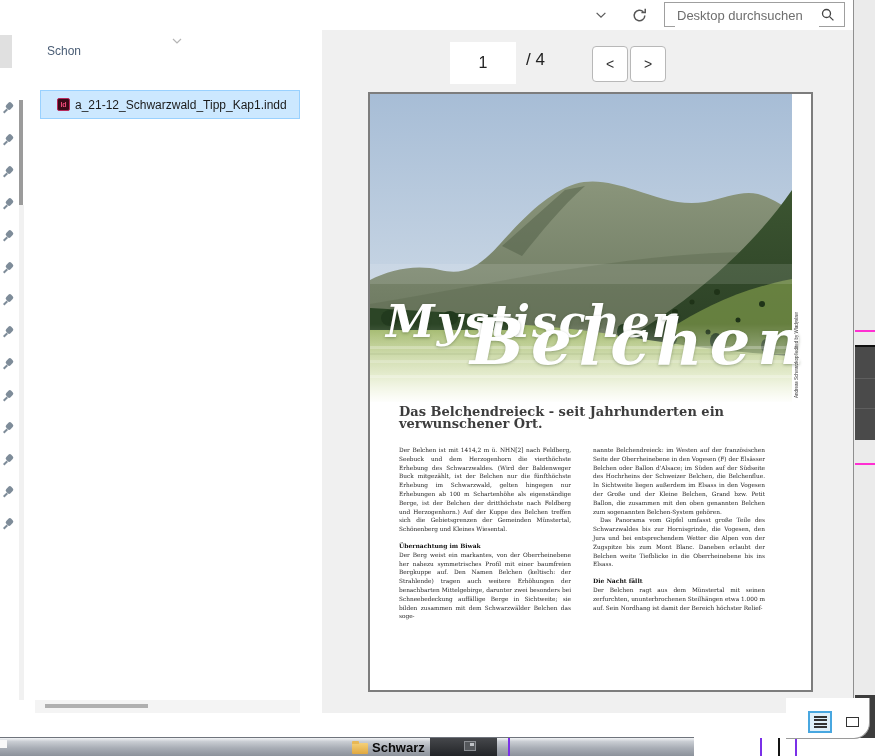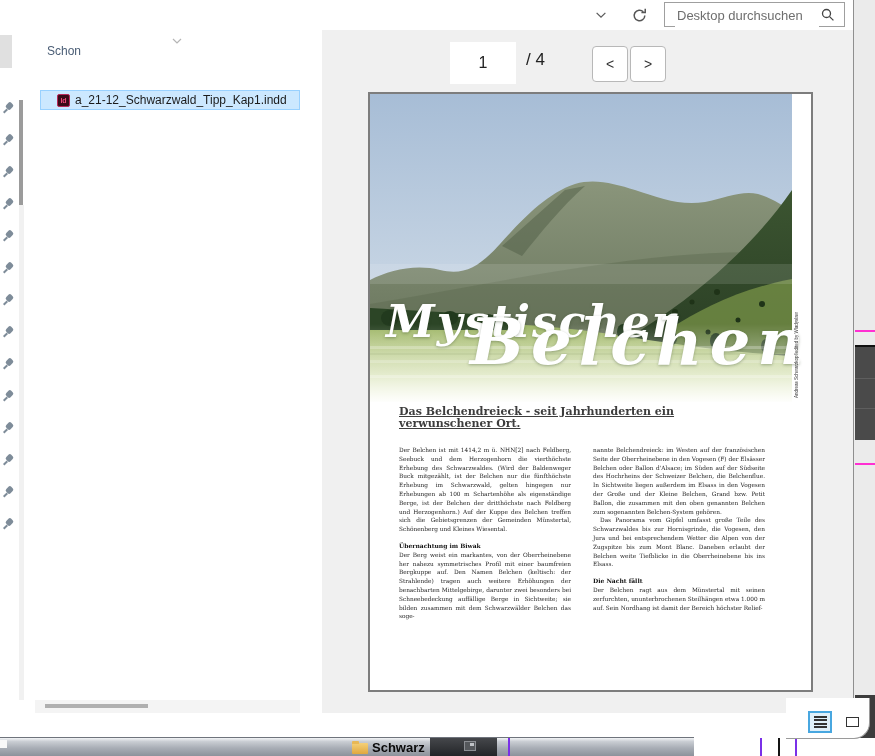--- a/index.html
+++ b/index.html
@@ -26,21 +26,21 @@
   .nav-scroll-top{left:0;top:35px;width:12px;height:33px;background:#e0e0e0;}
   .pin{position:absolute;left:3px;width:12px;height:12px;}
   .pin::before{content:"";position:absolute;left:3px;top:1px;width:7px;height:6px;background:#7e8c99;border-radius:2px;transform:rotate(-45deg);}
   .pin::after{content:"";position:absolute;left:0px;top:8px;width:5px;height:2px;background:#7e8c99;transform:rotate(-45deg);}
   .vscroll-thumb{left:19px;top:100px;width:4px;height:105px;background:#9b9b9b;}
   .vscroll-track{left:19px;top:205px;width:5px;height:495px;background:#f1f1f1;}
 
   
   .col-header{left:47px;top:44px;font-size:12px;color:#4a5d75;}
   .sort-chevron{left:172px;top:38px;}
-  .file-row{left:40px;top:90px;width:260px;height:20px;background:#cce8ff;border:1px solid #99d1ff;box-sizing:border-box;display:flex;align-items:center;}
+  .file-row{left:40px;top:90px;width:260px;height:29px;background:#cce8ff;border:1px solid #99d1ff;box-sizing:border-box;display:flex;align-items:center;}
   .id-icon{width:13px;height:13px;margin-left:16px;background:#3b0a18;border:1px solid #b9295a;box-sizing:border-box;border-radius:2px;
            color:#ef4b7a;font-size:7px;font-weight:bold;display:flex;align-items:center;justify-content:center;}
   .file-name{margin-left:5px;font-size:12px;color:#1b1b1b;white-space:nowrap;}
   .hscroll{left:35px;top:700px;width:265px;height:13px;background:#f4f4f4;}
   .hscroll-thumb{position:absolute;left:10px;top:4px;width:103px;height:4px;background:#b0b0b0;}
 
   
   .preview{left:322px;top:30px;width:531px;height:683px;background:#f0f0f0;}
   .page-input{position:absolute;left:128px;top:12px;width:62px;height:40px;border:none;background:#fff;text-align:center;font-size:16px;color:#222;font-family:"Liberation Sans",sans-serif;outline:none;}
   .page-total{position:absolute;left:204px;top:20px;font-size:17px;color:#222;}
@@ -48,21 +48,21 @@
   .btn-prev{left:270px;} .btn-next{left:308px;}
 
   
   .page{position:absolute;left:46px;top:62px;width:441px;height:596px;background:#fff;border:2px solid #7d7d7d;}
   .photo{position:absolute;left:0;top:0;width:422px;height:308px;}
   .title1,.title2{position:absolute;color:#fff;font-family:"DejaVu Serif",serif;font-style:italic;font-weight:bold;
                   text-shadow:0 1px 3px rgba(40,60,30,.35);line-height:1;}
   .title1{left:16px;top:206px;font-size:44px;letter-spacing:2px;}
   .title2{left:100px;top:216px;font-size:64px;letter-spacing:7px;}
   .credit{position:absolute;left:424px;top:198px;height:106px;font-size:4.5px;color:#333;writing-mode:vertical-rl;transform:rotate(180deg);white-space:nowrap;}
-  .standfirst{position:absolute;left:29px;top:312px;width:370px;font-family:"DejaVu Serif",serif;font-weight:bold;font-size:11px;line-height:11.5px;color:#3d3d3d;text-decoration:underline;}
+  .standfirst{position:absolute;left:29px;top:312px;width:370px;font-family:"DejaVu Serif",serif;font-weight:bold;font-size:13px;line-height:11.5px;color:#3d3d3d;}
   .cols{position:absolute;left:29px;top:352px;width:366px;display:flex;gap:22px;}
   .col{width:172px;font-family:"DejaVu Serif",serif;font-size:5.8px;line-height:8.8px;color:#1f1f1f;text-align:justify;hyphens:auto;}
   .col p{margin:0 0 0 0;}
   .col h4{margin:8px 0 0 0;font-size:6px;line-height:8.8px;color:#111;}
   .indent{text-indent:7px;}
 
   
   .corner-dark{left:838px;top:698px;width:37px;height:40px;background:#3d3d3d;z-index:2;}
   .toggle-panel{left:786px;top:698px;width:84px;height:41px;background:#fff;border-bottom-right-radius:16px;border-right:1px solid #9a9a9a;border-bottom:1px solid #9a9a9a;box-sizing:border-box;z-index:3;}
   .tgl{position:absolute;top:13px;width:24px;height:22px;box-sizing:border-box;display:flex;align-items:center;justify-content:center;}

